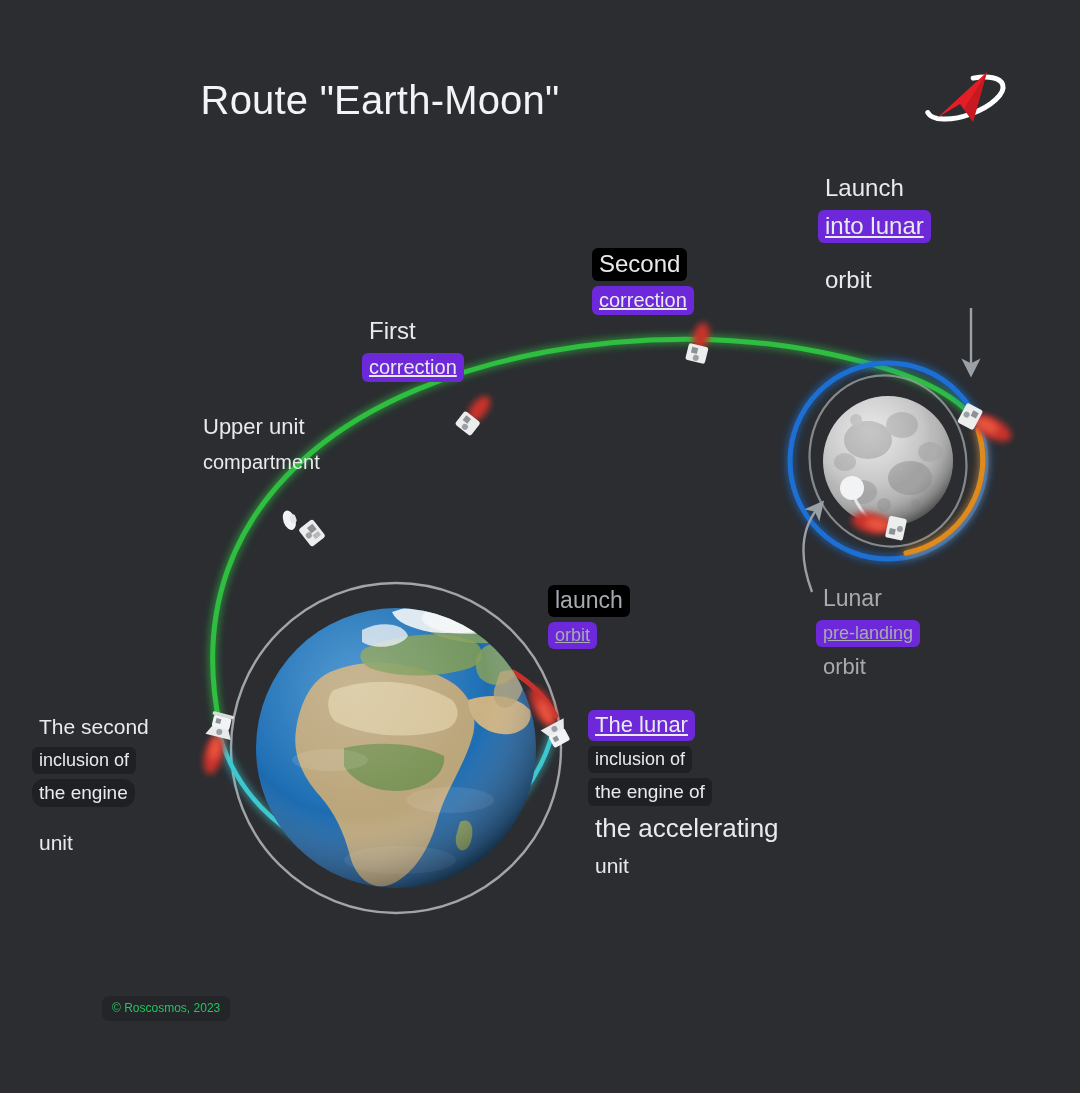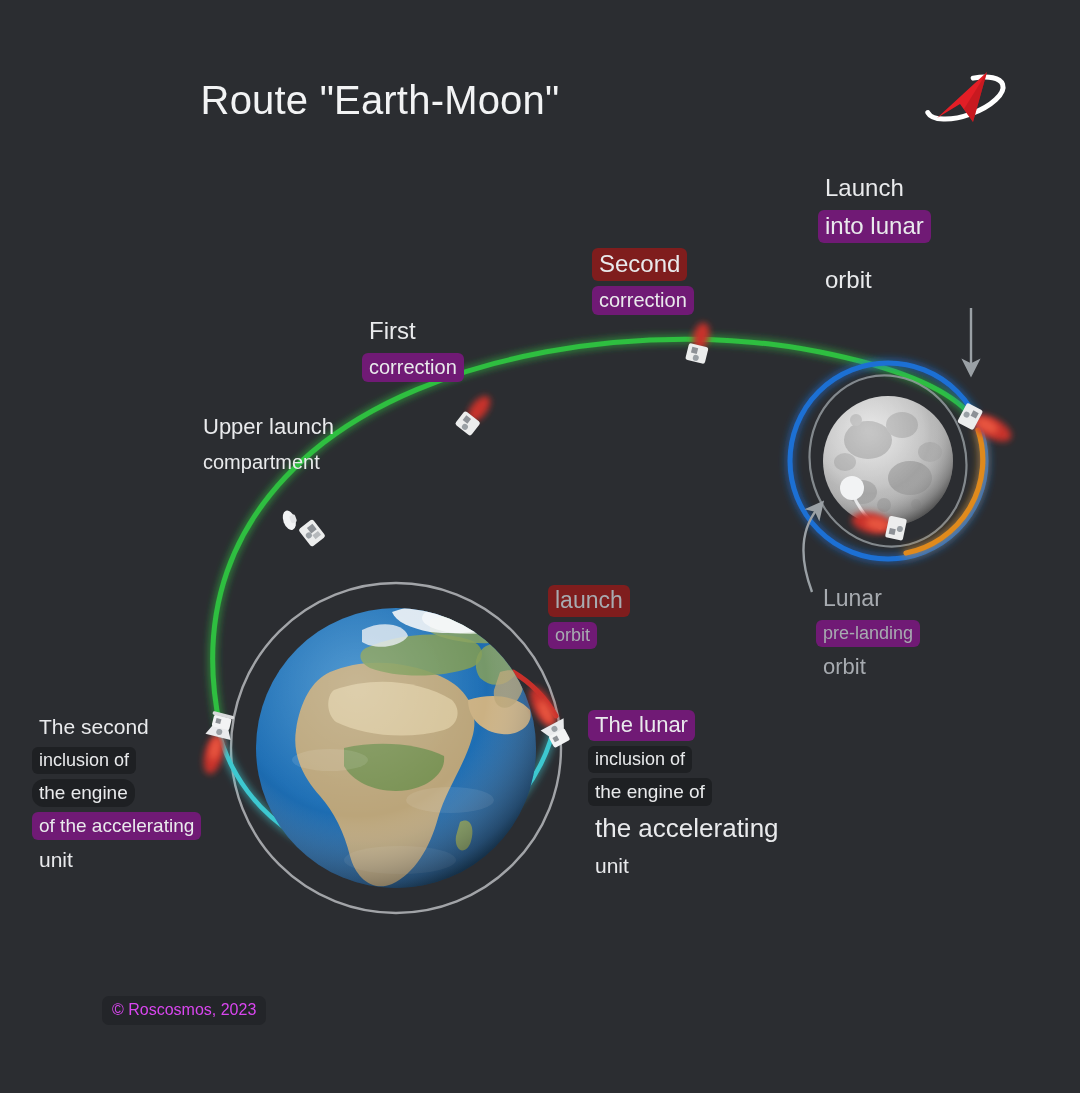--- a/index.html
+++ b/index.html
@@ -47,35 +47,35 @@
     white-space: nowrap;
     line-height: 1.0;
   }
   .lbl .ln {
     display: inline-block;
     padding: 4px 7px 5px 7px;
     border-radius: 6px;
     margin-bottom: 5px;
   }
   .lbl .ln.bg0 { background: transparent; }
-  .lbl .ln.bg1 { background: #701a75; }
+  .lbl .ln.bg1 { background: #6d28d9; text-decoration: underline; }
   .lbl .ln.bg2 { background: #1e2023; }
-  .lbl .ln.bg3 { background: #7f1d1d; }
+  .lbl .ln.bg3 { background: #000000; }
 
   .lbl.big .ln   { font-size: 24px; }
   .lbl.mid .ln   { font-size: 20px; }
   .lbl.small .ln { font-size: 18px; }
 
   .lbl.dim { color: #a7abb0; }
 
   
   .credit {
     position: absolute;
-    font-size: 16px;
-    color: #d946ef;
+    font-size: 12px;
+    color: #22c55e;
     white-space: nowrap;
   }
   .credit .ln {
     display: inline-block;
     padding: 5px 10px 6px 10px;
     border-radius: 7px;
     background: #232529;
   }
 
   
@@ -330,40 +330,40 @@
     <div class="ln bg3">Second</div><br>
     <div class="ln bg1" style="font-size:20px;">correction</div>
   </div>
 
   <div class="lbl big" style="left:362px; top:315px;">
     <div class="ln bg0">First</div><br>
     <div class="ln bg1" style="font-size:20px;">correction</div>
   </div>
 
   <div class="lbl mid" style="left:196px; top:412px;">
-    <div class="ln bg0" style="font-size:22px;">Upper launch</div><br>
+    <div class="ln bg0" style="font-size:22px;">Upper unit</div><br>
     <div class="ln bg0" style="font-size:20px;">compartment</div>
   </div>
 
   <div class="lbl mid dim" style="left:548px; top:585px;">
     <div class="ln bg3" style="font-size:23px;">launch</div><br>
     <div class="ln bg1" style="font-size:18px;">orbit</div>
   </div>
 
   <div class="lbl mid dim" style="left:816px; top:583px;">
     <div class="ln bg0" style="font-size:23px;">Lunar</div><br>
     <div class="ln bg1" style="font-size:18px;">pre-landing</div><br>
     <div class="ln bg0" style="font-size:22px;">orbit</div>
   </div>
 
   <div class="lbl small" style="left:32px; top:712px;">
     <div class="ln bg0" style="font-size:21px;">The second</div><br>
     <div class="ln bg2" style="font-size:18px;">inclusion of</div><br>
     <div class="ln bg2" style="font-size:19px;border-radius:12px;">the engine</div><br>
-    <div class="ln bg1" style="font-size:19px;">of the accelerating</div><br>
+    <br>
     <div class="ln bg0" style="font-size:21px;">unit</div>
   </div>
 
   <div class="lbl small" style="left:588px; top:710px;">
     <div class="ln bg1" style="font-size:22px;">The lunar</div><br>
     <div class="ln bg2" style="font-size:18px;">inclusion of</div><br>
     <div class="ln bg2" style="font-size:19px;">the engine of</div><br>
     <div class="ln bg0" style="font-size:26px;">the accelerating</div><br>
     <div class="ln bg0" style="font-size:21px;">unit</div>
   </div>

